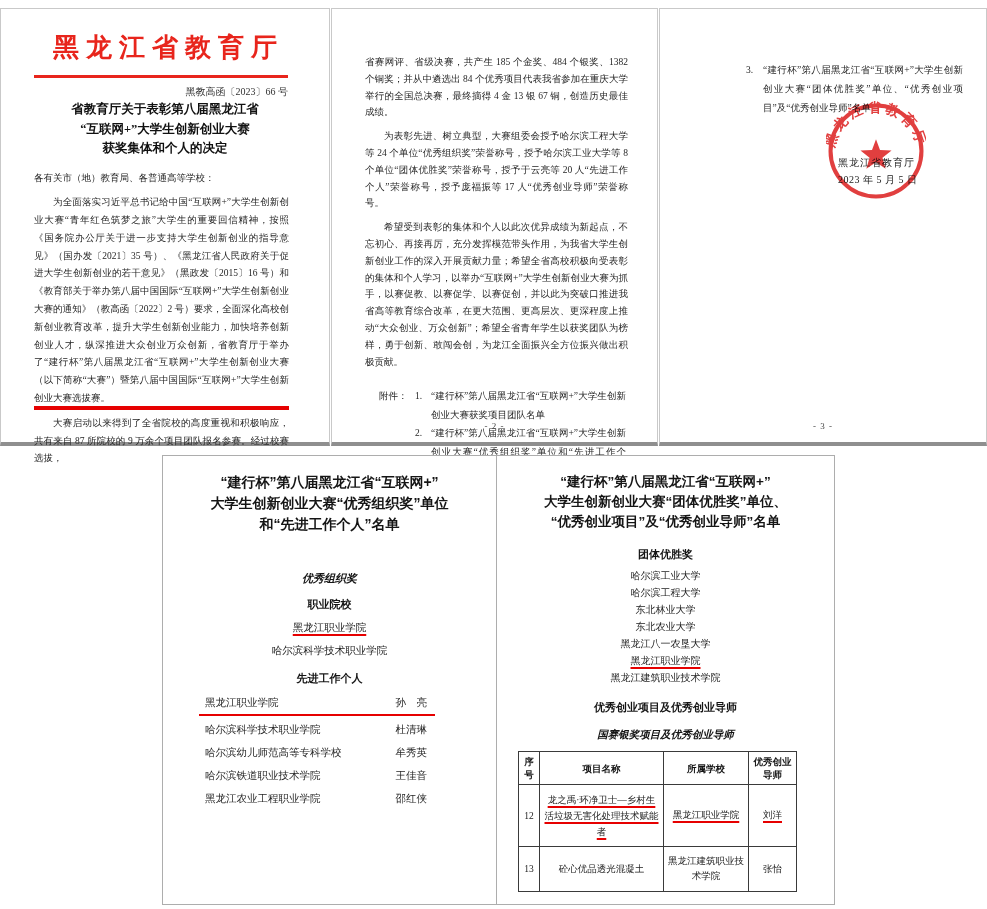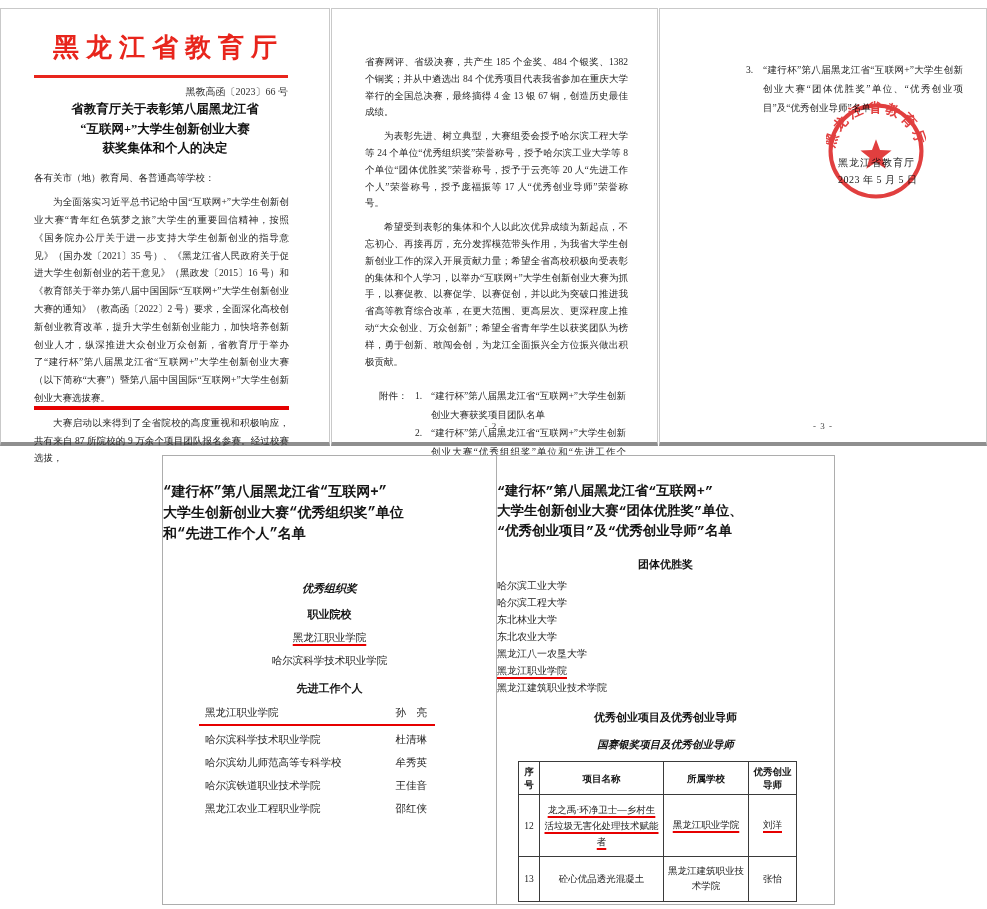--- a/index.html
+++ b/index.html
@@ -40,42 +40,42 @@
   .page-no{position:absolute;bottom:11px;left:0;width:100%;text-align:center;font-size:9px;color:#444;letter-spacing:1px;}
   
   #p3{left:659px;width:328px;}
   #p3 .atts{margin:52px 0 0 86px;line-height:19px;}
   #p3 .att-no{width:17px;}
   #p3 .att-text{width:200px;}
   .stamp{position:absolute;top:92px;left:166px;width:100px;height:100px;opacity:.87;mix-blend-mode:multiply;}
   .signer{position:absolute;top:147px;left:178px;font-size:10px;color:#222;letter-spacing:1px;}
   .sign-date{position:absolute;top:164px;left:178px;font-size:10px;color:#222;letter-spacing:.5px;}
   
-  .b-title{margin-top:26px;text-align:left;font-weight:bold;font-size:14px;line-height:21px;color:#151515;
-    font-family:Liberation Mono, monospace;}
+  .b-title{margin-top:16px;text-align:center;font-weight:bold;font-size:14px;line-height:21px;color:#151515;
+    font-family:Liberation Sans, sans-serif;}
   .sec-heading{text-align:center;font-weight:bold;font-size:11px;color:#151515;
     font-family:"Liberation Sans","DejaVu Sans",sans-serif;}
   .center-item{text-align:center;font-size:10.5px;color:#222;}
   .u-red{text-decoration:underline;text-decoration-color:#e60000;text-decoration-thickness:2px;text-underline-offset:3px;}
   
   #p4{left:162px;width:335px;}
   #p4 .sec1{margin-top:36px;font-style:italic;}
   #p4 .sec2{margin-top:11px;}
   #p4 .org{margin-top:9px;}
   #p4 .sec3{margin-top:13px;}
   .ind-rows{margin:8px 0 0 42px;width:222px;}
   .ind-row{display:flex;justify-content:space-between;font-size:10.5px;line-height:18px;margin-top:5px;}
   .ind-row.first{border-bottom:2.5px solid #e60000;padding-bottom:2px;margin-left:-6px;margin-right:-8px;
     padding-left:6px;padding-right:8px;}
   .ind-name{text-align:right;}
   
   #p5{left:496px;width:339px;}
   #p5 .b-title{font-size:13.5px;line-height:20px;}
   #p5 .sec1{margin-top:15px;}
-  .winner{font-size:10px;line-height:17px;color:#222;}
+  .winner{text-align:center;font-size:10px;line-height:17px;color:#222;}
   .winners{margin-top:5px;}
   #p5 .sec2{margin-top:14px;}
   .table-title{margin-top:13px;text-align:center;font-weight:bold;font-style:italic;font-size:10.5px;color:#151515;}
   table.award{border-collapse:collapse;margin:9px 0 0 21px;table-layout:fixed;width:278px;font-size:9.5px;}
   table.award th,table.award td{border:1px solid #3a3a3a;padding:3px 4px;text-align:center;vertical-align:middle;color:#222;}
   table.award th{font-family:"Liberation Sans","DejaVu Sans",sans-serif;font-weight:bold;font-size:9.5px;line-height:13px;color:#151515;}
   .c-no{width:21px;}
   .c-proj{width:124px;}
   .c-school{width:85px;}
   .c-mentor{width:48px;}

